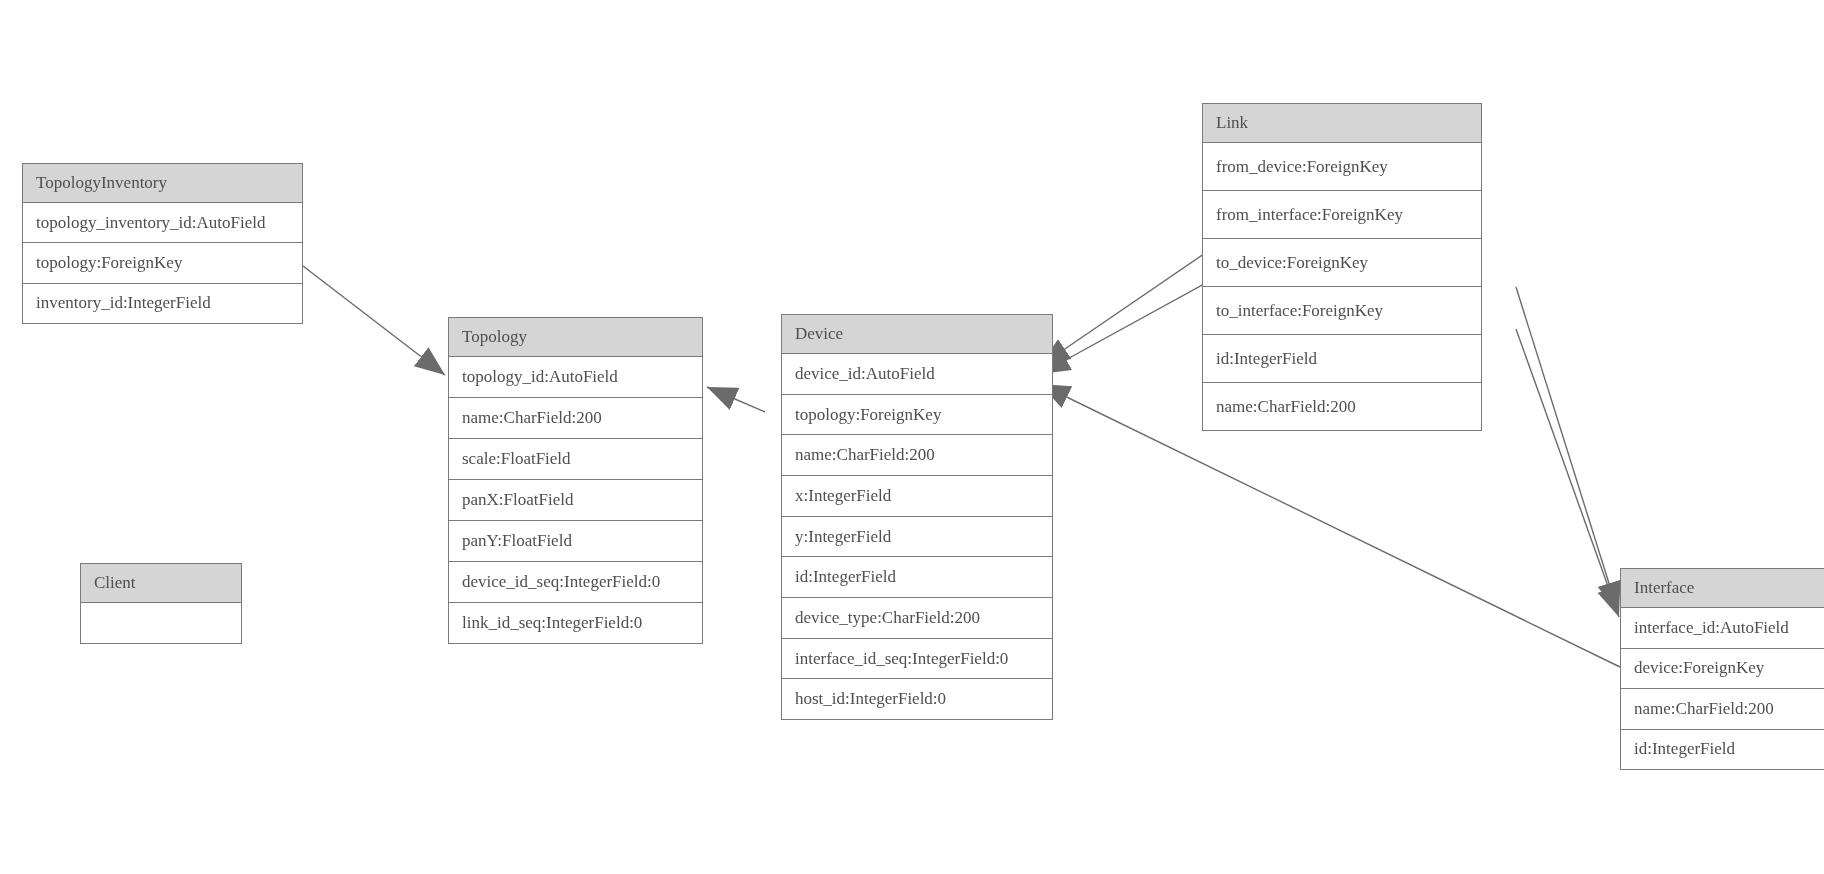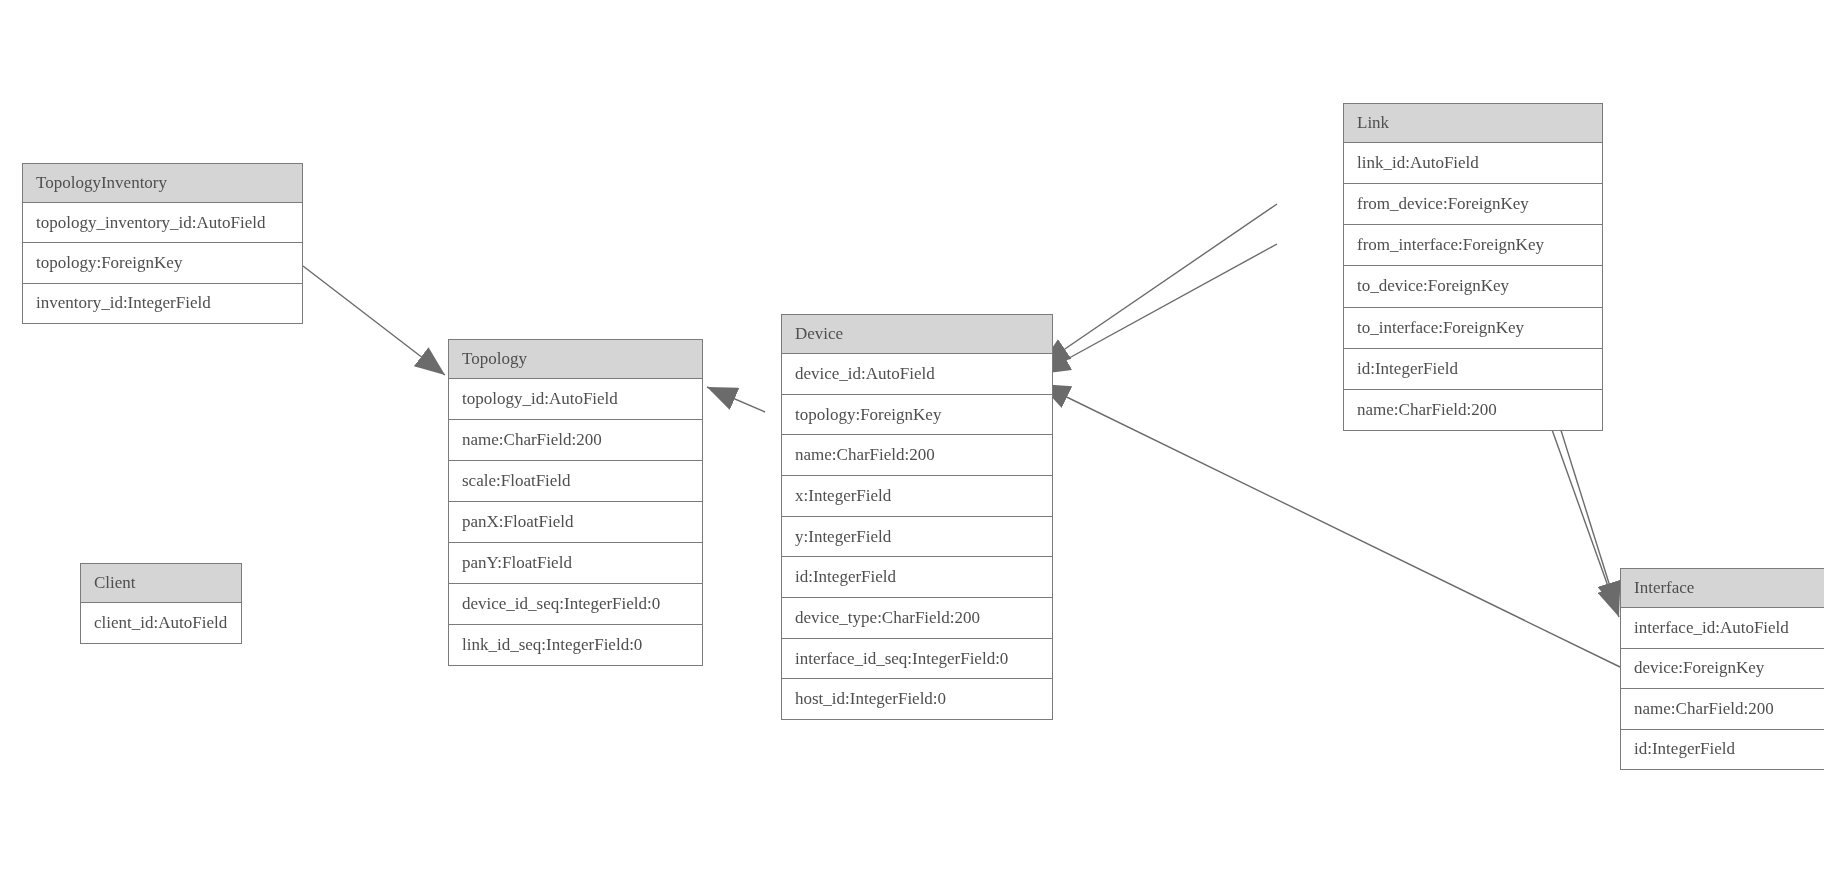--- a/index.html
+++ b/index.html
@@ -51,24 +51,24 @@
     align-items: center;
     padding-left: 13px;
     white-space: nowrap;
     overflow: hidden;
   }
   .entity .row + .row {
     border-top: 1.2px solid #7b7b7b;
   }
   
   .e-topoinv   { left: 22px;   top: 163px; width: 281px; height: 161px; text-align: center; }
-  .e-topology  { left: 448px;  top: 317px; width: 255px; height: 327px; margin-top: 22px; }
+  .e-topology  { left: 448px;  top: 317px; width: 255px; height: 327px; }
   .e-client    { left: 80px;   top: 527px; width: 162px; height: 81px; margin-top: 36px;  }
   .e-device    { left: 765px;  top: 314px; width: 272px; height: 406px; margin-left: 16px; }
-  .e-link      { left: 1343px; top: 103px; width: 260px; height: 328px; }
+  .e-link      { left: 1202px; top: 103px; width: 280px; height: 328px; }
   .e-interface { left: 1620px; top: 568px; width: 222px; height: 202px; }
 </style>
 </head>
 <body>
 
 <div class="canvas">
 
   <svg class="edges" viewBox="0 0 1824 874" xmlns="http://www.w3.org/2000/svg">
     <defs>
       <marker id="arrow" viewBox="0 0 10 8" refX="10" refY="4" markerWidth="30" markerHeight="24" markerUnits="userSpaceOnUse" orient="auto">
@@ -101,44 +101,40 @@
         <div class="row">scale:FloatField</div>
         <div class="row">panX:FloatField</div>
         <div class="row">panY:FloatField</div>
         <div class="row">device_id_seq:IntegerField:0</div>
         <div class="row">link_id_seq:IntegerField:0</div>
       </div>
   </div>
 
   <div class="entity e-client">
     <div class="header">Client</div>
-    <div class="rows">
-        <div class="row">client_id:AutoField</div>
-      </div>
   </div>
 
   <div class="entity e-device">
     <div class="header">Device</div>
     <div class="rows">
         <div class="row">device_id:AutoField</div>
         <div class="row">topology:ForeignKey</div>
         <div class="row">name:CharField:200</div>
         <div class="row">x:IntegerField</div>
         <div class="row">y:IntegerField</div>
         <div class="row">id:IntegerField</div>
         <div class="row">device_type:CharField:200</div>
         <div class="row">interface_id_seq:IntegerField:0</div>
         <div class="row">host_id:IntegerField:0</div>
       </div>
   </div>
 
   <div class="entity e-link">
     <div class="header">Link</div>
     <div class="rows">
-        <div class="row">link_id:AutoField</div>
         <div class="row">from_device:ForeignKey</div>
         <div class="row">from_interface:ForeignKey</div>
         <div class="row">to_device:ForeignKey</div>
         <div class="row">to_interface:ForeignKey</div>
         <div class="row">id:IntegerField</div>
         <div class="row">name:CharField:200</div>
       </div>
   </div>
 
   <div class="entity e-interface">

